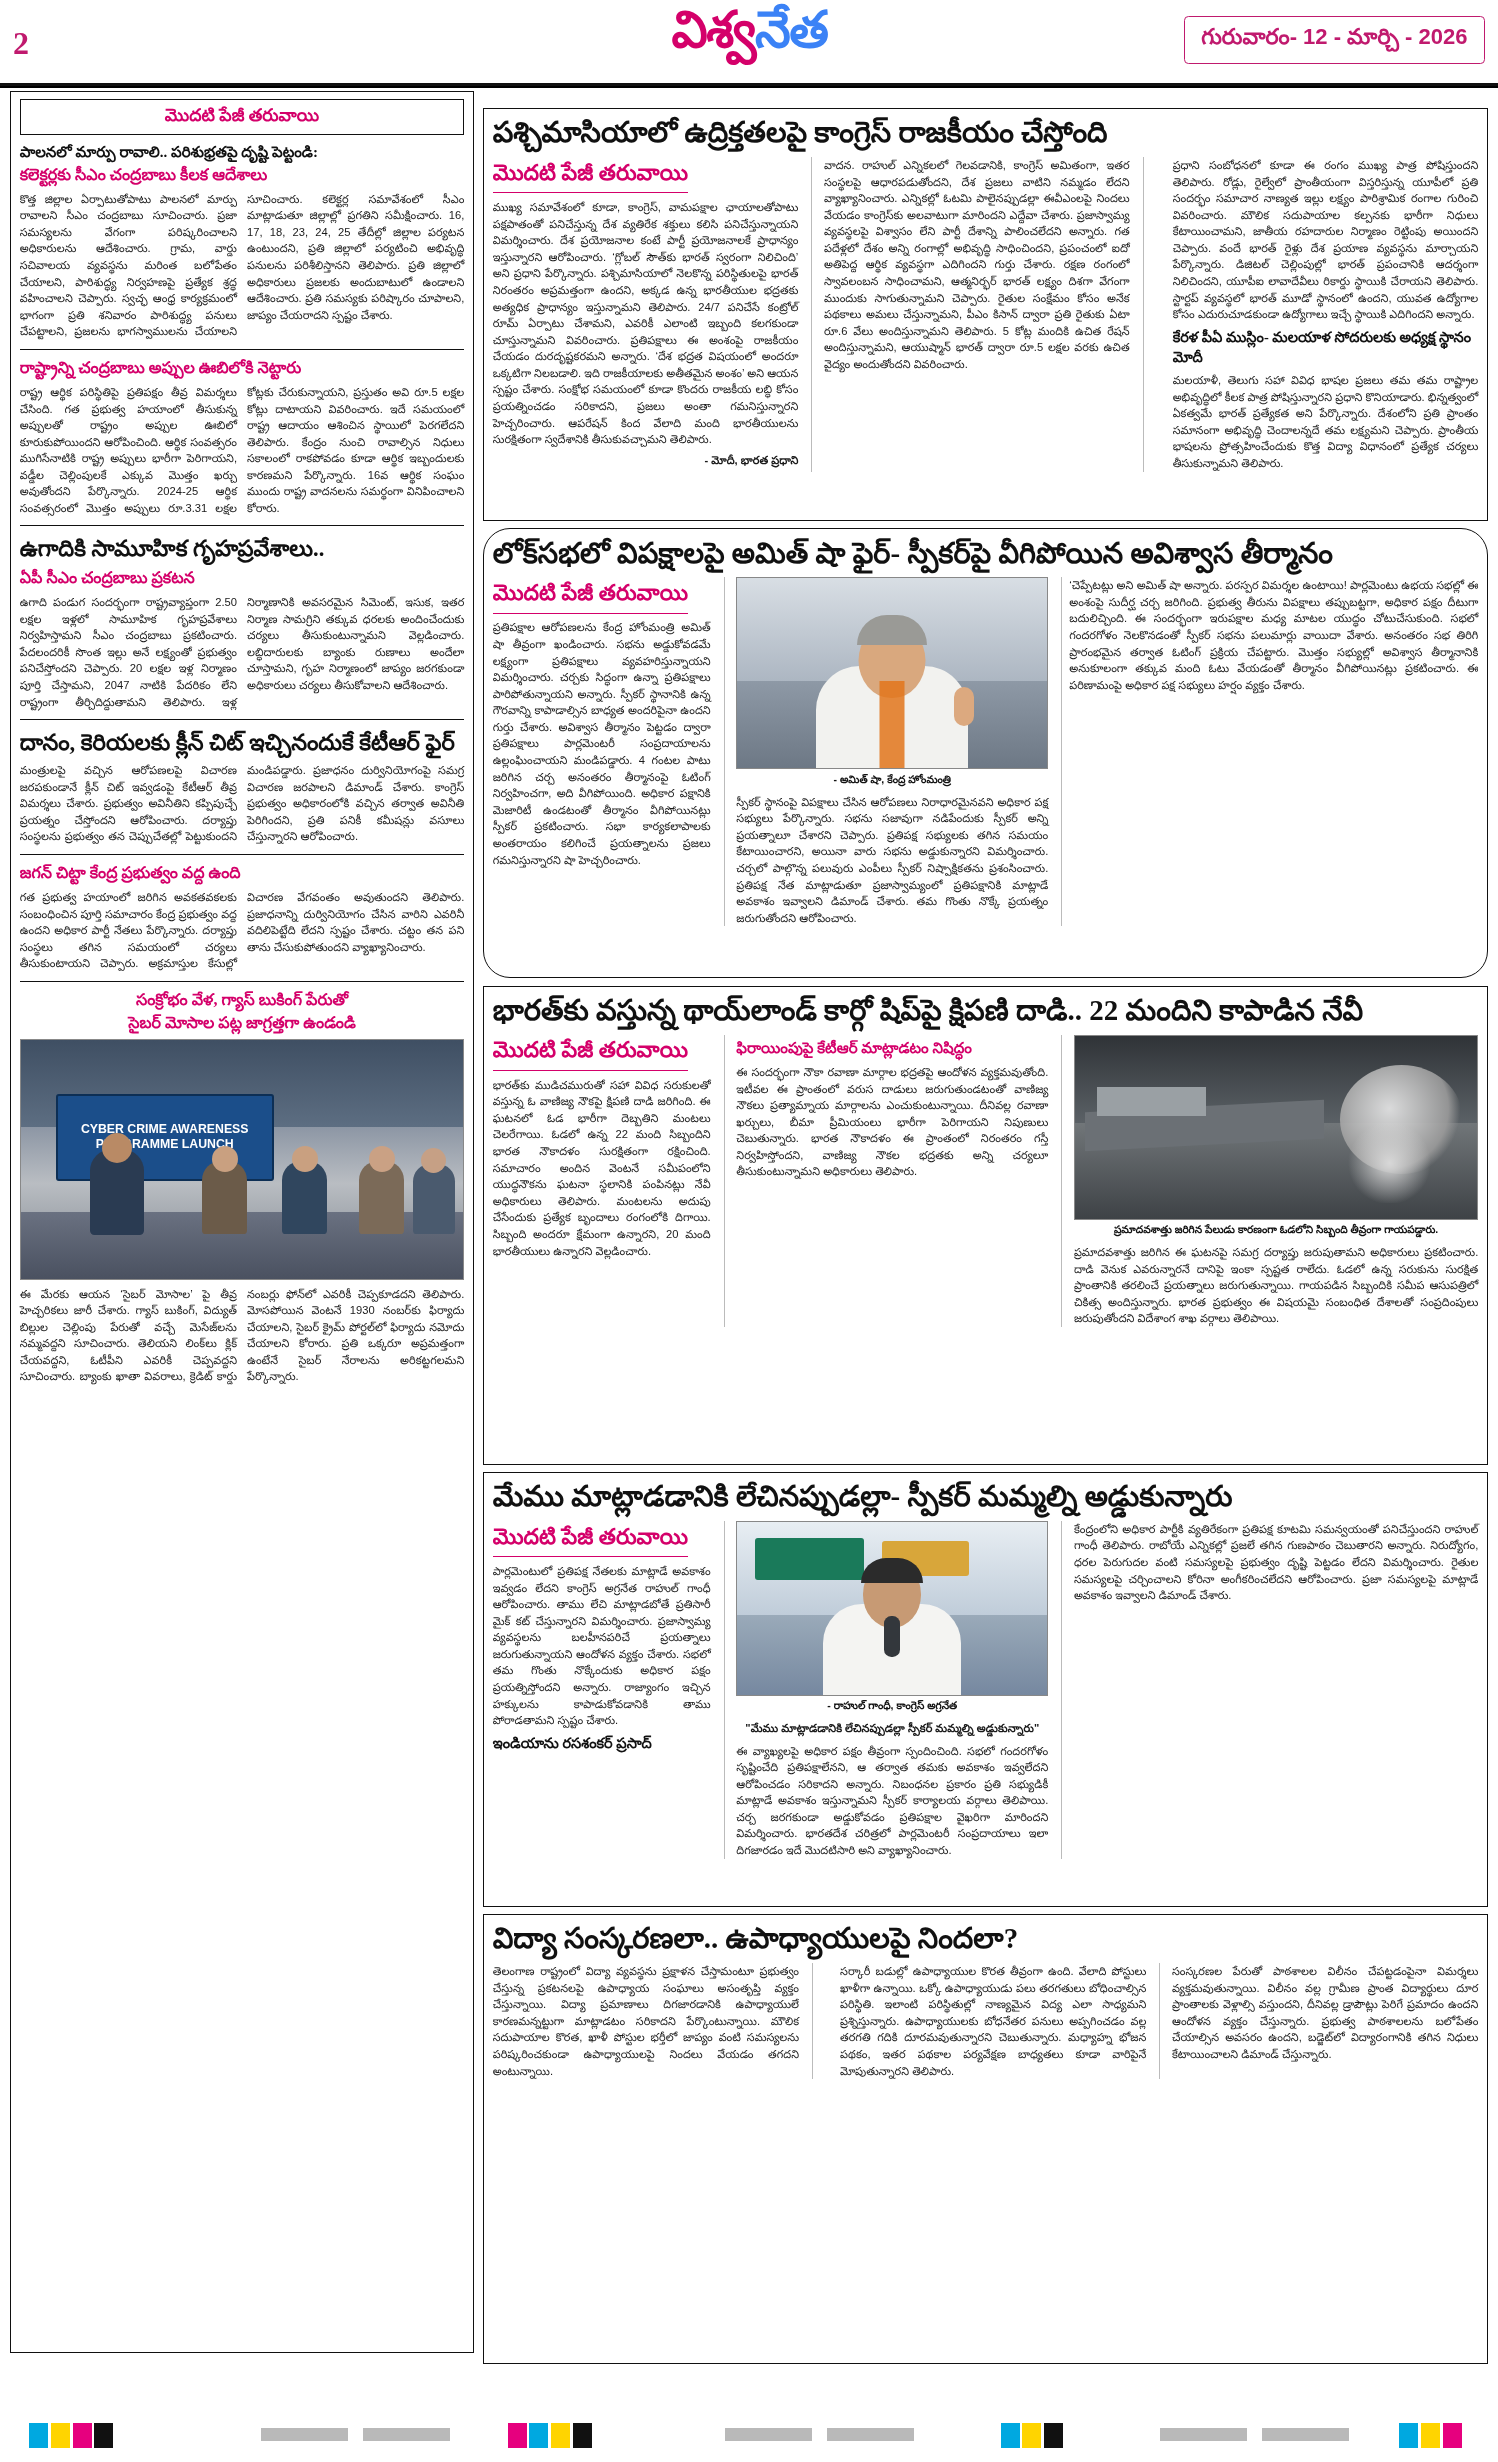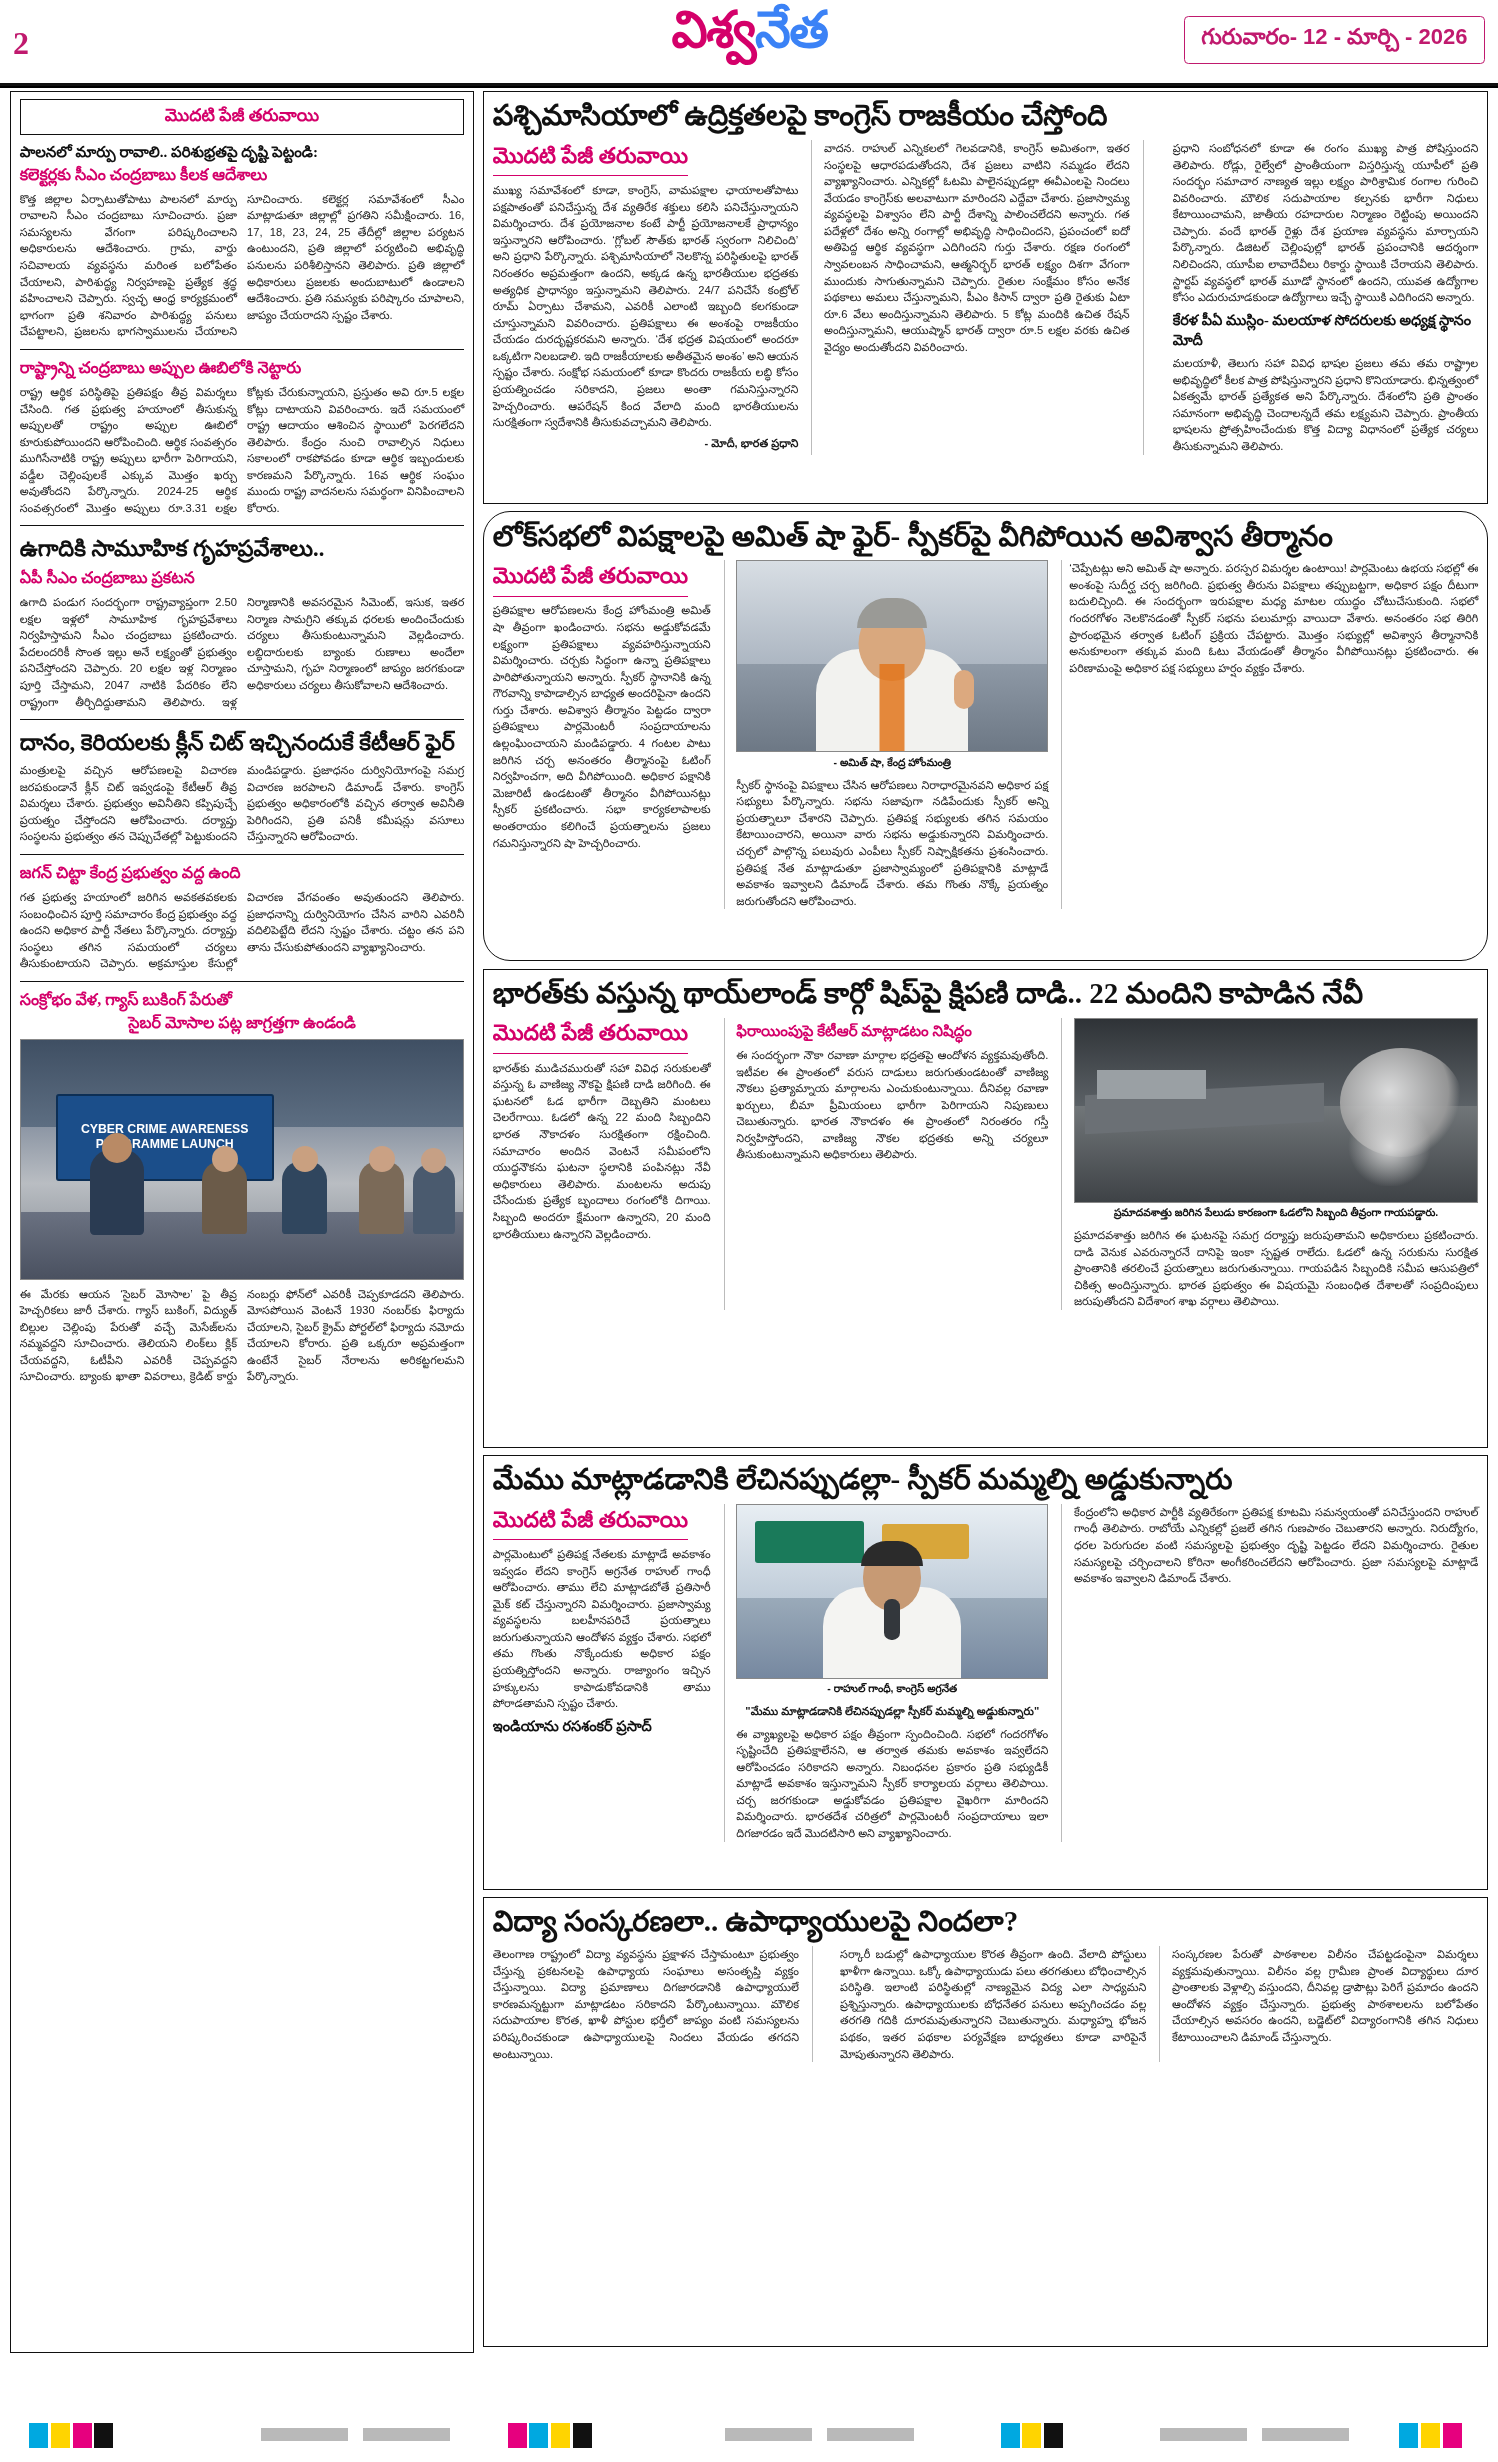--- a/index.html
+++ b/index.html
@@ -10,21 +10,21 @@
   .masthead{position:relative;height:86px;border-bottom:2.2px solid #000;}
   .pagenum{position:absolute;left:13px;top:25px;font-size:32px;font-weight:bold;color:#c01a6e;font-family:"Liberation Serif",serif;}
   .masthead-logo{position:absolute;left:50%;top:4.4px;transform:translateX(-50%);font-size:51px;font-weight:bold;color:#d4006a;font-family:"DejaVu Sans",sans-serif;letter-spacing:-1.5px;line-height:1;}
   .masthead-logo .blk{color:#3b82f6;}
   .date-box{position:absolute;right:14.5px;top:16px;border:1.5px solid #c01a6e;border-radius:4.4px;padding:7.3px 16px;font-size:22px;font-weight:bold;color:#c01a6e;background:#fff;}
   .mast-rule{position:absolute;left:0;right:0;bottom:0;height:2.9px;background:#111;}
 
   
   .content{position:absolute;left:10px;top:91px;width:1478px;height:2262px;}
   .col-left{position:absolute;left:0;top:0;width:464px;height:100%;border:1.5px solid #111;box-sizing:border-box;padding:7.3px 8.7px;}
-  .col-right{position:absolute;left:473px;top:0;right:0;height:100%;}
+  .col-right{position:absolute;left:473px;top:17px;right:0;height:100%;}
   .body-text{font-size:11.2px;line-height:1.48;text-align:justify;color:#1a1a1a;}
   .kicker{font-size:22px;font-weight:bold;color:#d4006a;font-family:"Liberation Serif",serif;margin:2.9px 0 5.8px 0;}
   .kicker-underline{border-bottom:1.5px solid #d4006a;display:inline-block;padding-bottom:1.5px;}
 
   
   .lc-tab{text-align:center;border:1.5px solid #111;background:#fff;font-size:17.4px;font-weight:bold;color:#d4006a;padding:5px 0;font-family:"Liberation Serif",serif;margin-bottom:7.3px;}
   .lc-sub{font-size:15px;font-weight:bold;color:#111;font-family:"Liberation Serif",serif;line-height:1.3;margin:0 0 2.9px 0;}
   .lc-head{font-size:16px;font-weight:bold;color:#d4006a;font-family:"Liberation Serif",serif;line-height:1.2;margin:0 0 6.5px 0;}
   .lc-head2{font-size:22.5px;font-weight:bold;color:#111;font-family:"Liberation Serif",serif;line-height:1.2;margin:10px 0 6.5px 0;}
   .divider{border-top:1.5px solid #111;margin:8.7px 0 8.7px 0;}
@@ -100,21 +100,21 @@
       <div class="divider"></div>
 
       <div>
         <div class="lc-head">జగన్ చిట్టా కేంద్ర ప్రభుత్వం వద్ద ఉంది</div>
         <div class="body-text" style="column-count:2;column-gap:10px;">గత ప్రభుత్వ హయాంలో జరిగిన అవకతవకలకు సంబంధించిన పూర్తి సమాచారం కేంద్ర ప్రభుత్వం వద్ద ఉందని అధికార పార్టీ నేతలు పేర్కొన్నారు. దర్యాప్తు సంస్థలు తగిన సమయంలో చర్యలు తీసుకుంటాయని చెప్పారు. అక్రమాస్తుల కేసుల్లో విచారణ వేగవంతం అవుతుందని తెలిపారు. ప్రజాధనాన్ని దుర్వినియోగం చేసిన వారిని ఎవరినీ వదిలిపెట్టేది లేదని స్పష్టం చేశారు. చట్టం తన పని తాను చేసుకుపోతుందని వ్యాఖ్యానించారు.</div>
       </div>
 
       <div class="divider"></div>
 
       <div>
-        <div class="lc-head" style="">సంక్రోభం వేళ, గ్యాస్ బుకింగ్ పేరుతో</div>
+        <div class="lc-head" style="text-align:center;">సంక్రోభం వేళ, గ్యాస్ బుకింగ్ పేరుతో</div>
         <div class="lc-head" style="text-align:center;margin-top:-2.9px;">సైబర్ మోసాల పట్ల జాగ్రత్తగా ఉండండి</div>
 
         <div class="photo ph-meeting" style="height:239px;margin:5.8px 0 5.8px 0;">
           <div class="ph-inner">
             <div style="position:absolute;left:0;right:0;top:0;height:87px;background:linear-gradient(180deg,#3f4f63,#5d6e82);"></div>
             <div style="position:absolute;left:35px;top:54px;width:218px;height:87px;background:#1b4e8a;border:2.2px solid #0d2f55;border-radius:2.9px;color:#fff;font-size:12.3px;font-weight:bold;display:flex;align-items:center;justify-content:center;text-align:center;line-height:1.25;padding:4.4px;box-sizing:border-box;">CYBER CRIME AWARENESS PROGRAMME LAUNCH</div>
             <div style="position:absolute;left:0;right:0;bottom:0;height:67px;background:linear-gradient(180deg,#6a7181,#4a5160);"></div>
             <div style="position:absolute;left:69px;bottom:44px;width:54px;height:86px;background:#2a3b52;border-radius:22px 22px 4.4px 4.4px;"></div>
             <div style="position:absolute;left:81px;bottom:116px;width:30px;height:30px;background:#b98a65;border-radius:50%;"></div>
             <div style="position:absolute;left:181px;bottom:45px;width:45px;height:73px;background:#6b5b49;border-radius:19px 19px 3.6px 3.6px;"></div>

